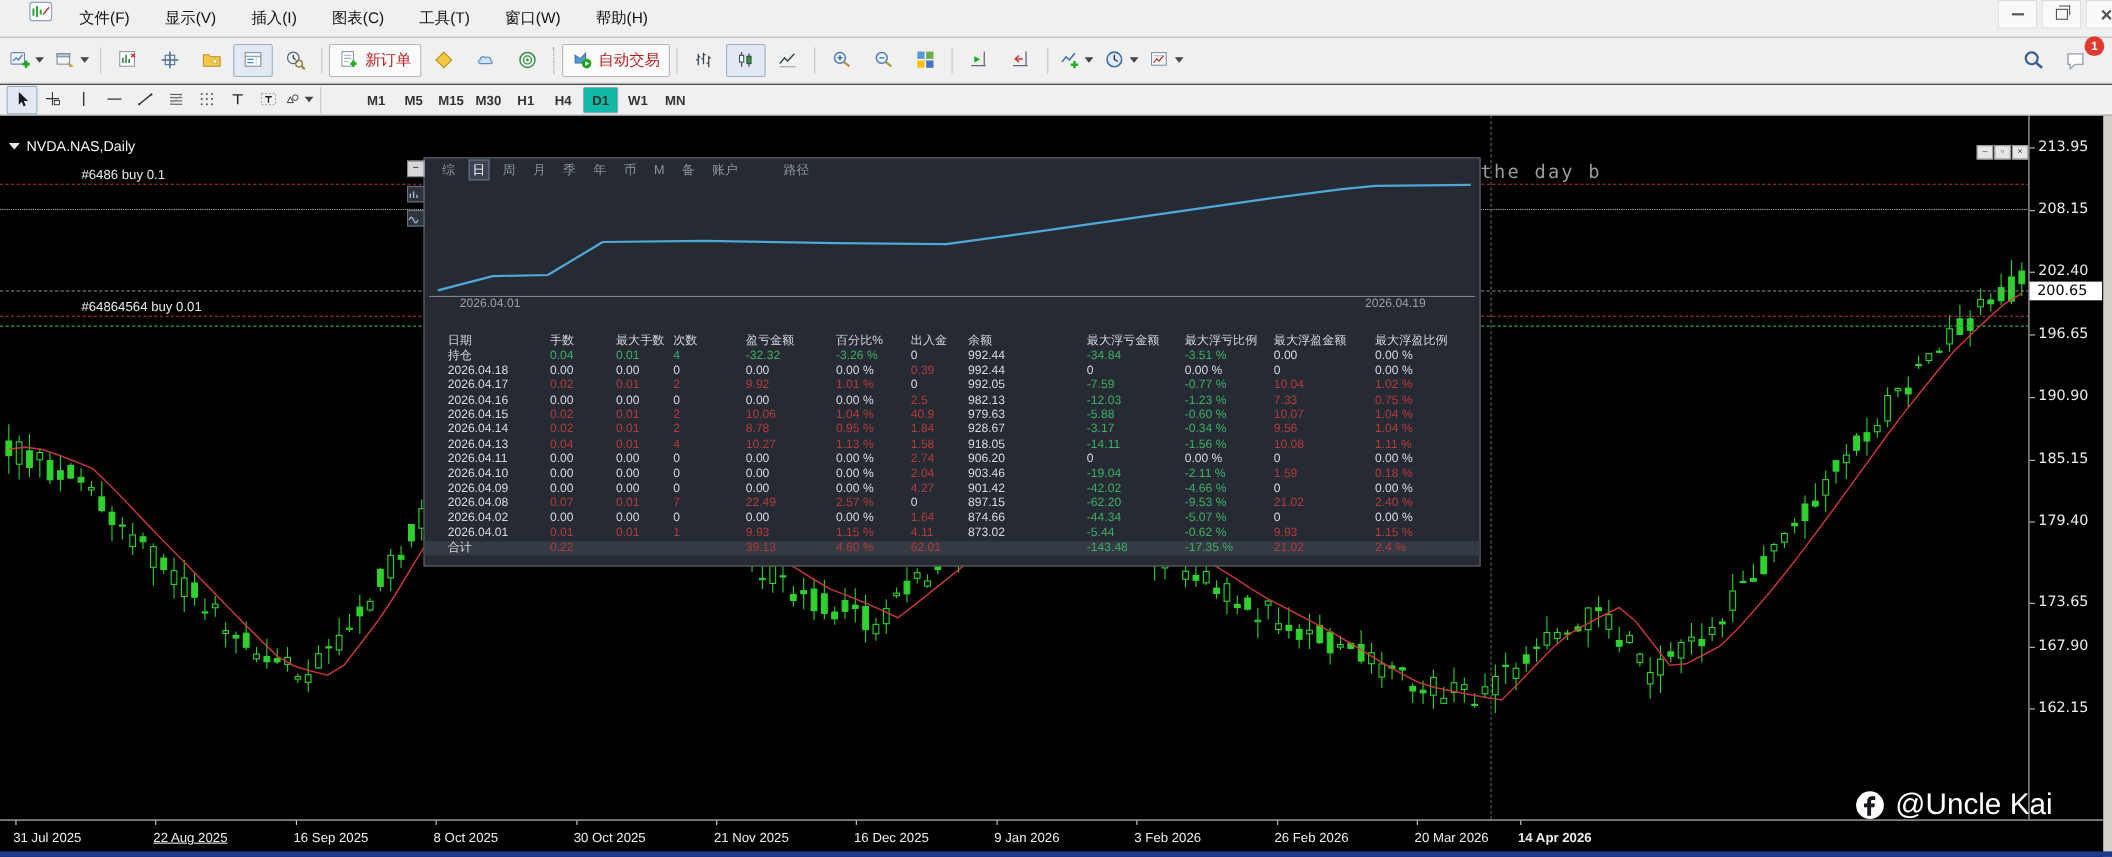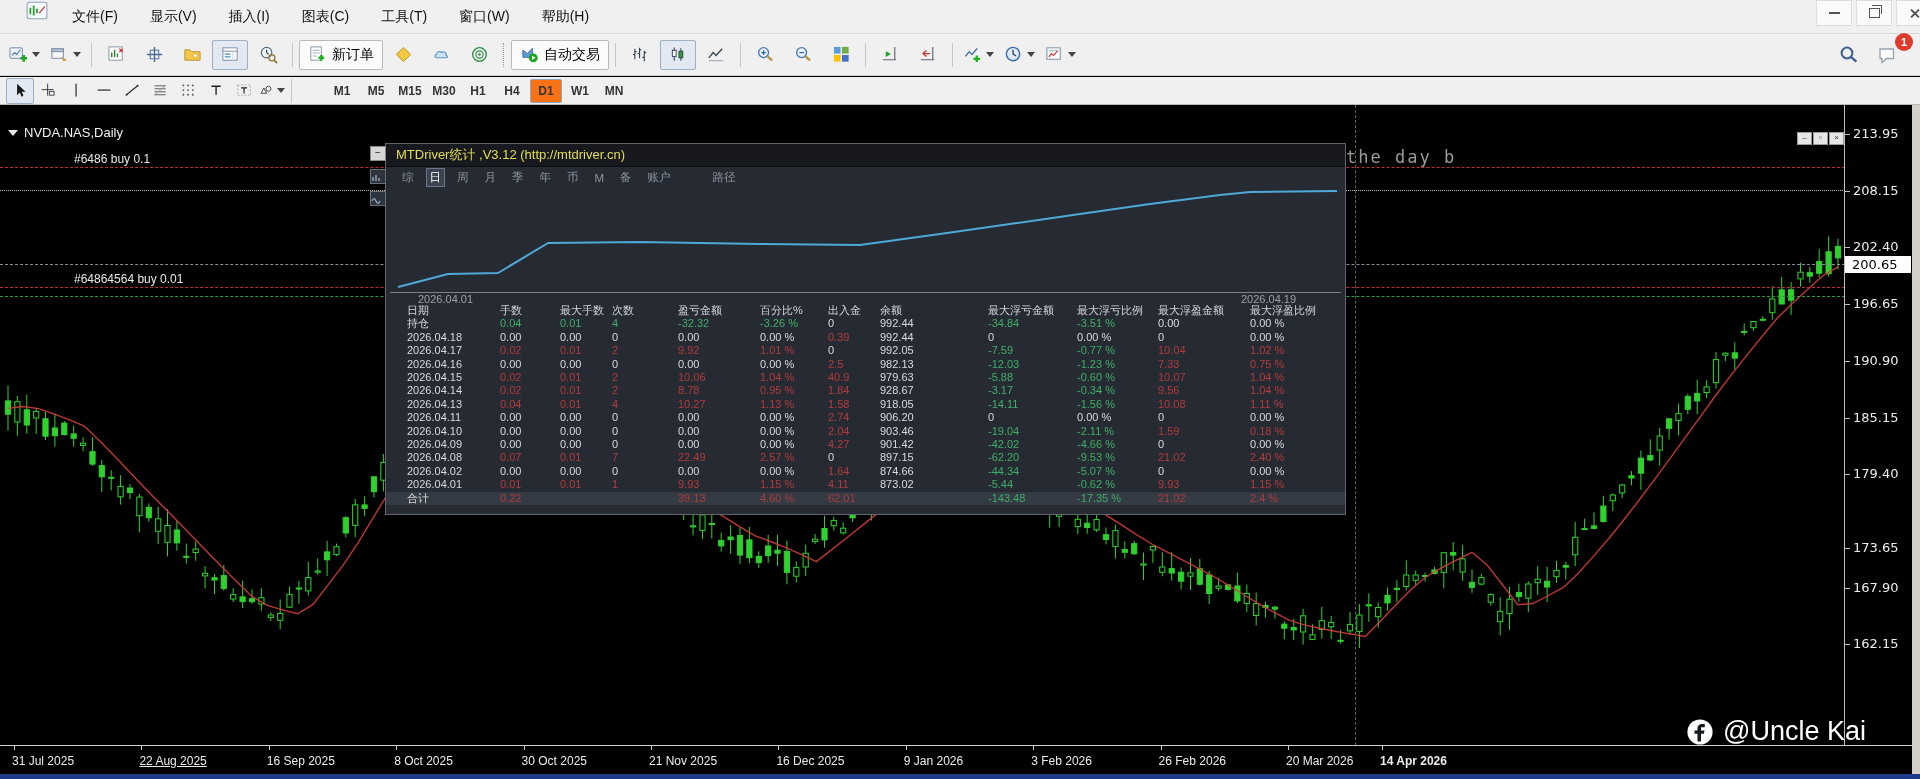--- a/index.html
+++ b/index.html
@@ -20,32 +20,32 @@
   .glyph-close:before,.glyph-close:after{content:"";position:absolute;left:5px;top:0;width:2px;height:11px;background:#555;}
   .glyph-close:before{transform:rotate(45deg);} .glyph-close:after{transform:rotate(-45deg);}
   .toolbar1{position:absolute;left:0;top:34px;width:1920px;height:42px;background:#f0f0f0;
             border-bottom:1px solid #cfcfcf;display:flex;align-items:center;padding-left:4px;box-sizing:border-box;z-index:20;}
   .toolbar2{position:absolute;left:0;top:77px;width:1920px;height:28px;background:#f0f0f0;
             border-bottom:1px solid #b9b9b9;display:flex;align-items:center;padding-left:6px;box-sizing:border-box;z-index:20;}
   .tbtn{height:28px;min-width:28px;display:flex;align-items:center;justify-content:center;
         border:1px solid transparent;border-radius:2px;margin:0 1px;background:transparent;padding:0 3px;}
   .tbtn.pressed{border:1px solid #9db0c4;background:#e2e9f2;}
   .tbtn.boxed{border:1px solid #b9b9b9;background:#fbfbfb;padding:0 8px;}
-  .tbtn .lbl{font-size:14px;color:#000000;margin-left:5px;white-space:nowrap;}
+  .tbtn .lbl{font-size:14px;color:#b91c1c;margin-left:5px;white-space:nowrap;}
   .caret{width:0;height:0;border-left:4px solid transparent;border-right:4px solid transparent;
          border-top:5px solid #444;margin-left:4px;}
   .tsep{width:1px;height:24px;background:#c6c6c6;margin:0 5px;}
   .tsep.dotted{background:none;border-left:1px dotted #9a9a9a;}
   .tool-btn{height:24px;width:26px;display:flex;align-items:center;justify-content:center;
             border:1px solid transparent;border-radius:2px;}
   .tool-btn.pressed{border:1px solid #9db0c4;background:#e2e9f2;}
   .tf-group{display:flex;margin-left:28px;}
   .tf-btn{min-width:30px;height:22px;display:flex;align-items:center;justify-content:center;
           font-size:12px;font-weight:bold;color:#333;border:1px solid transparent;border-radius:2px;margin:0 1px;}
-  .tf-btn.active{border:1px solid #93a7bd;background:#f97316;text-align:center;}
+  .tf-btn.active{border:1px solid #93a7bd;background:#14b8a6;text-align:center;}
   .tb-right{margin-left:auto;display:flex;align-items:center;margin-right:14px;}
   .badge{position:absolute;right:-9px;top:-8px;background:#e03a2f;color:#fff;border-radius:50%;
          width:18px;height:18px;font-size:11px;font-weight:bold;display:flex;align-items:center;justify-content:center;}
   
   .chart-region{position:absolute;left:0;top:105px;width:1920px;height:674px;background:#000;}
   .candles-svg{position:absolute;left:0;top:0;z-index:1;}
   .hline-el{position:absolute;left:0;width:1845px;height:0;z-index:2;}
   .vdash{position:absolute;top:0;height:640px;width:0;border-left:1px dashed #7e848c;z-index:2;opacity:.75;}
   .symbol-label{position:absolute;left:8px;top:20px;color:#f2f2f2;font-size:13px;z-index:3;display:flex;align-items:center;}
   .symbol-label .tri{width:0;height:0;border-left:5px solid transparent;border-right:5px solid transparent;
@@ -821,21 +821,20 @@
     <div class="panel-sidebox" style="top:25px;">
       <svg width="12" height="11" viewBox="0 0 12 11">
           <path d="M2 8V4M5 8V2M8 8V5" stroke="#9fb7cf" stroke-width="1.3" fill="none"></path>
         </svg>
     </div>
     <div class="panel-sidebox" style="top:47px;">
       <svg width="12" height="11" viewBox="0 0 12 11">
           <path d="M1 6q2-5 4 0t4 0" stroke="#9fb7cf" stroke-width="1.2" fill="none"></path>
         </svg>
     </div>
-    <div class="panel-title">MTDriver统计 ,V3.12 (http://mtdriver.cn)</div>
     <div class="panel-tabs" id="panel-tabs">
         <span class="ptab">综</span>
         <span class="ptab active">日</span>
         <span class="ptab">周</span>
         <span class="ptab">月</span>
         <span class="ptab">季</span>
         <span class="ptab">年</span>
         <span class="ptab">币</span>
         <span class="ptab">M</span>
         <span class="ptab">备</span>

